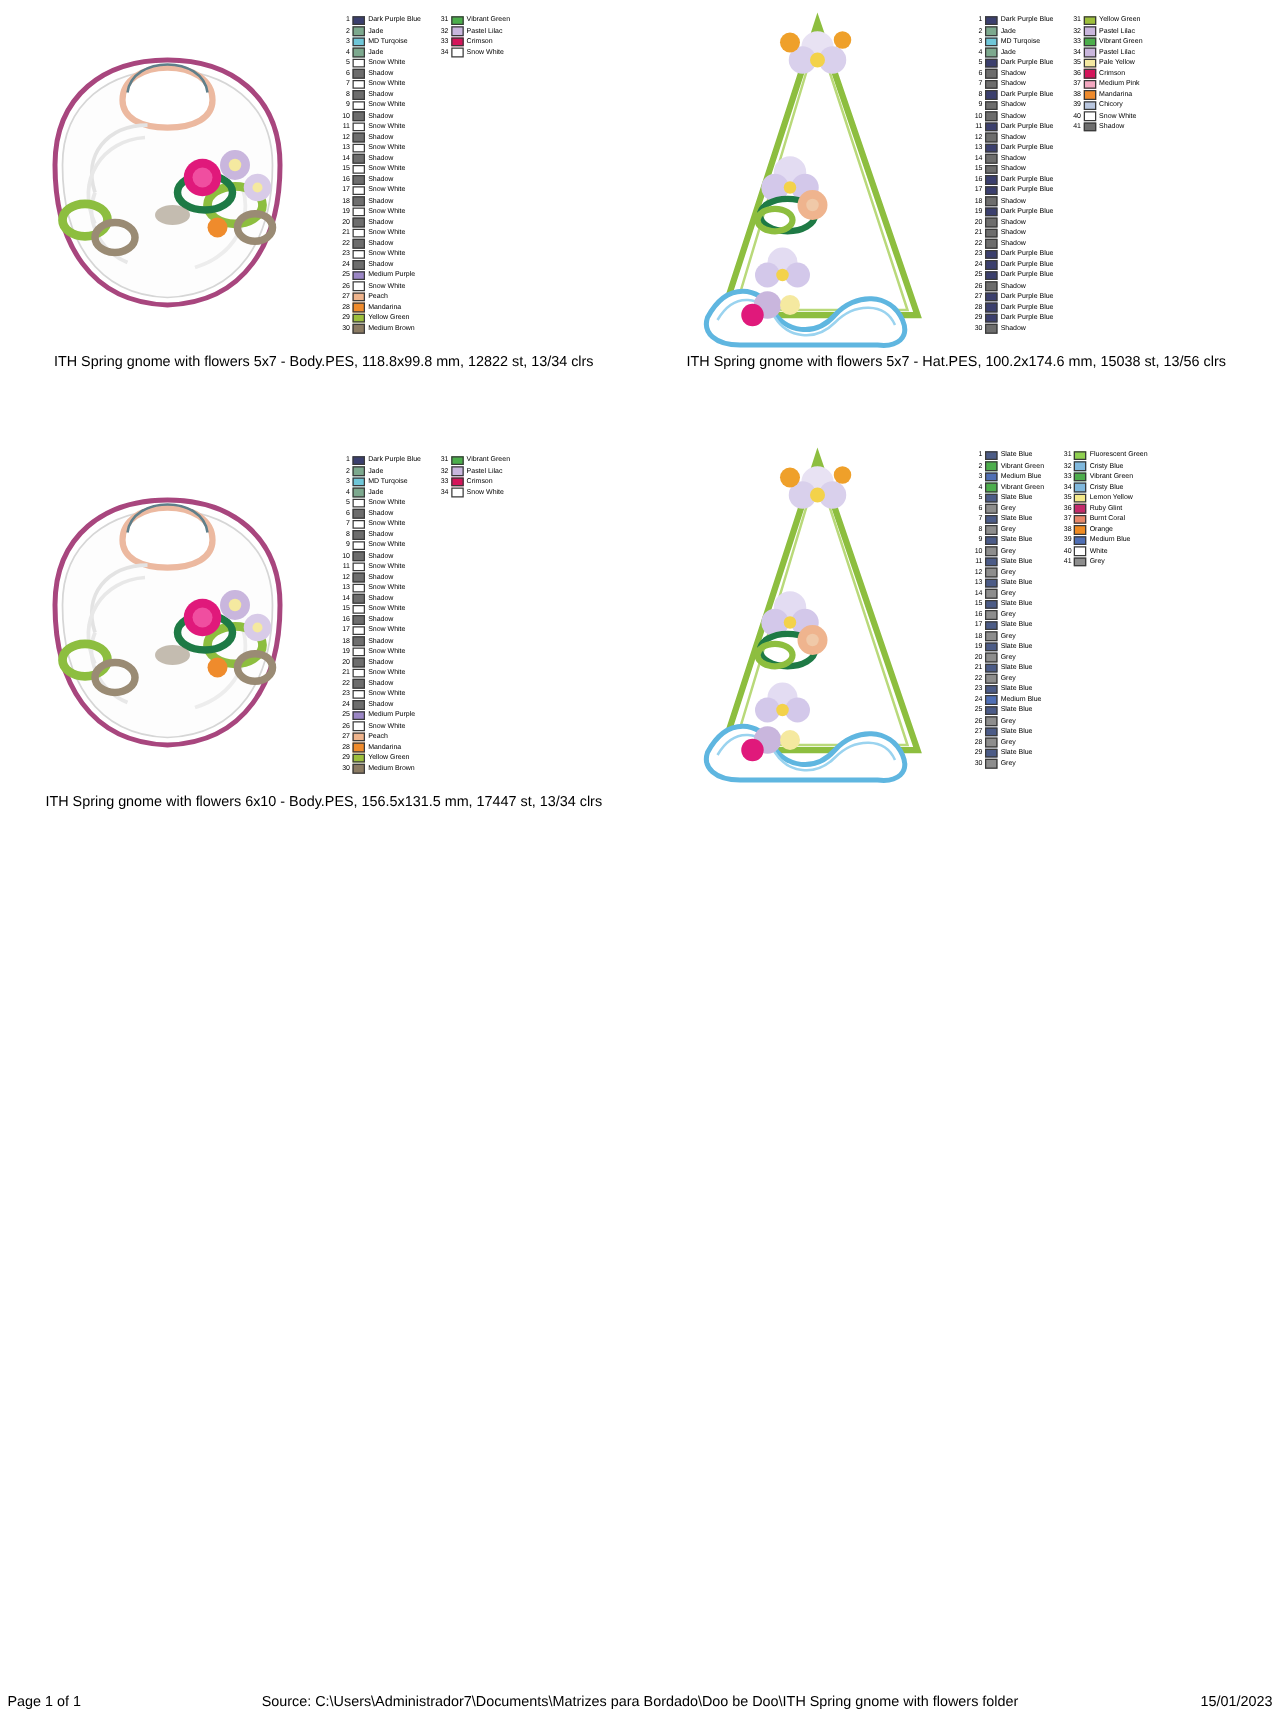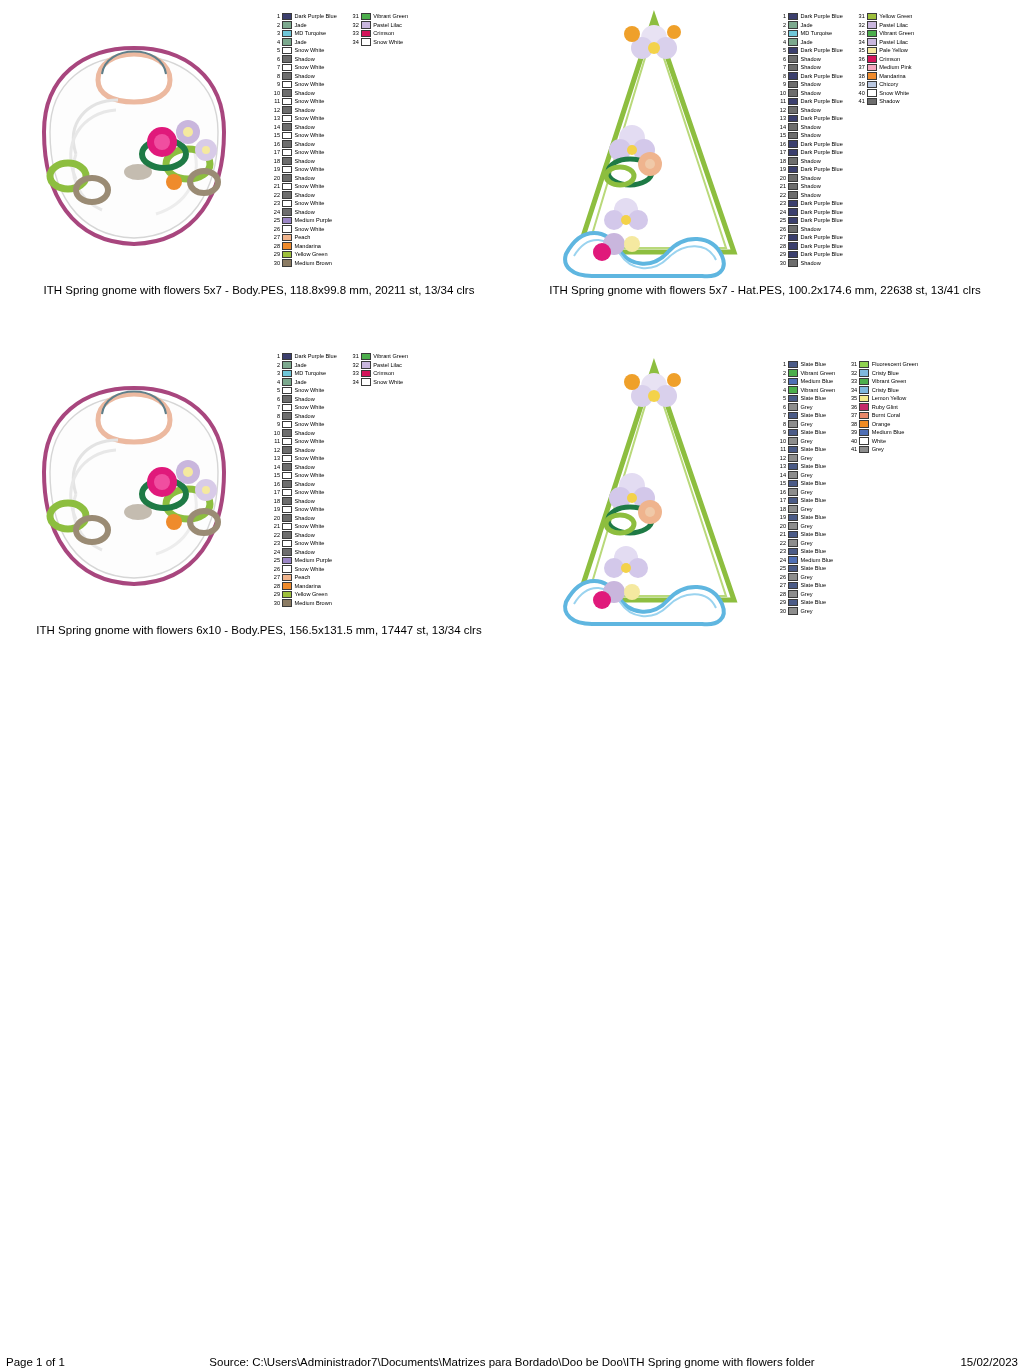--- a/index.html
+++ b/index.html
@@ -323,21 +323,21 @@
               <span class="legend-name">Crimson</span>
             </div>
             <div class="legend-row">
               <span class="legend-num">34</span>
               <span class="sw" style="background: rgb(255, 255, 255);"></span>
               <span class="legend-name">Snow White</span>
             </div>
           </div>
       </div>
 
-      <div class="caption">ITH Spring gnome with flowers 5x7 - Body.PES, 118.8x99.8 mm, 20211 st, 13/34 clrs</div>
+      <div class="caption">ITH Spring gnome with flowers 5x7 - Body.PES, 118.8x99.8 mm, 12822 st, 13/34 clrs</div>
     </div>
   </div>
 
   <div class="block" style="left:512px; top:4px;">
     <div class="block-inner">
       <div class="preview" style="left:10px;">
         <svg viewBox="0 0 258 290" width="258" height="290">
 
           <path d="M132 14 L56 248 L212 248 Z" fill="#ffffff" stroke="#8dbe3f" stroke-width="5"></path>
           <path d="M132 24 L66 244 L204 244 Z" fill="none" stroke="#b9d97a" stroke-width="2"></path>
@@ -576,25 +576,25 @@
               <span class="legend-name">Snow White</span>
             </div>
             <div class="legend-row">
               <span class="legend-num">41</span>
               <span class="sw" style="background: rgb(109, 109, 109);"></span>
               <span class="legend-name">Shadow</span>
             </div>
           </div>
       </div>
 
-      <div class="caption">ITH Spring gnome with flowers 5x7 - Hat.PES, 100.2x174.6 mm, 22638 st, 13/41 clrs</div>
+      <div class="caption">ITH Spring gnome with flowers 5x7 - Hat.PES, 100.2x174.6 mm, 15038 st, 13/56 clrs</div>
     </div>
   </div>
 
-  <div class="block" style="left:6px; top:344px;">
+  <div class="block" style="left:6px; top:356px;">
     <div class="block-inner">
       <div class="preview">
         <svg viewBox="0 0 258 290" width="258" height="290">
           <path d="M38 128 C38 72 78 44 128 44 C178 44 218 72 218 128 C218 190 190 238 128 240 C66 238 38 190 38 128 Z" fill="#ffffff" stroke="#a8467e" stroke-width="4"></path>
           <path d="M44 128 C44 78 82 52 128 52 C174 52 212 78 212 128 C212 186 186 232 128 234 C70 232 44 186 44 128 Z" fill="#fdfdfd" stroke="#d6d6d6" stroke-width="1.4"></path>
           <path d="M92 76 C92 60 108 50 128 50 C148 50 164 60 164 76 C164 90 150 98 128 98 C106 98 92 90 92 76 Z" fill="#ffffff" stroke="#ecb9a0" stroke-width="5"></path>
           <path d="M96 70 C100 40 156 40 160 70" fill="none" stroke="#5f7f8a" stroke-width="2"></path>
           <path d="M70 150 C60 120 80 96 112 96" fill="none" stroke="#e3e3e3" stroke-width="3"></path>
           <path d="M70 175 C54 140 76 108 110 106" fill="none" stroke="#e8e8e8" stroke-width="3"></path>
           <path d="M96 206 C72 196 62 170 70 150" fill="none" stroke="#e8e8e8" stroke-width="3"></path>
@@ -1039,16 +1039,16 @@
             </div>
           </div>
       </div>
 
     </div>
   </div>
 
   <div class="footer">
     <div class="footer-left">Page 1 of 1</div>
     <div class="footer-center">Source: C:\Users\Administrador7\Documents\Matrizes para Bordado\Doo be Doo\ITH Spring gnome with flowers folder</div>
-    <div class="footer-right">15/02/2023</div>
+    <div class="footer-right">15/01/2023</div>
   </div>
 
 </div>
 
 </body></html>

